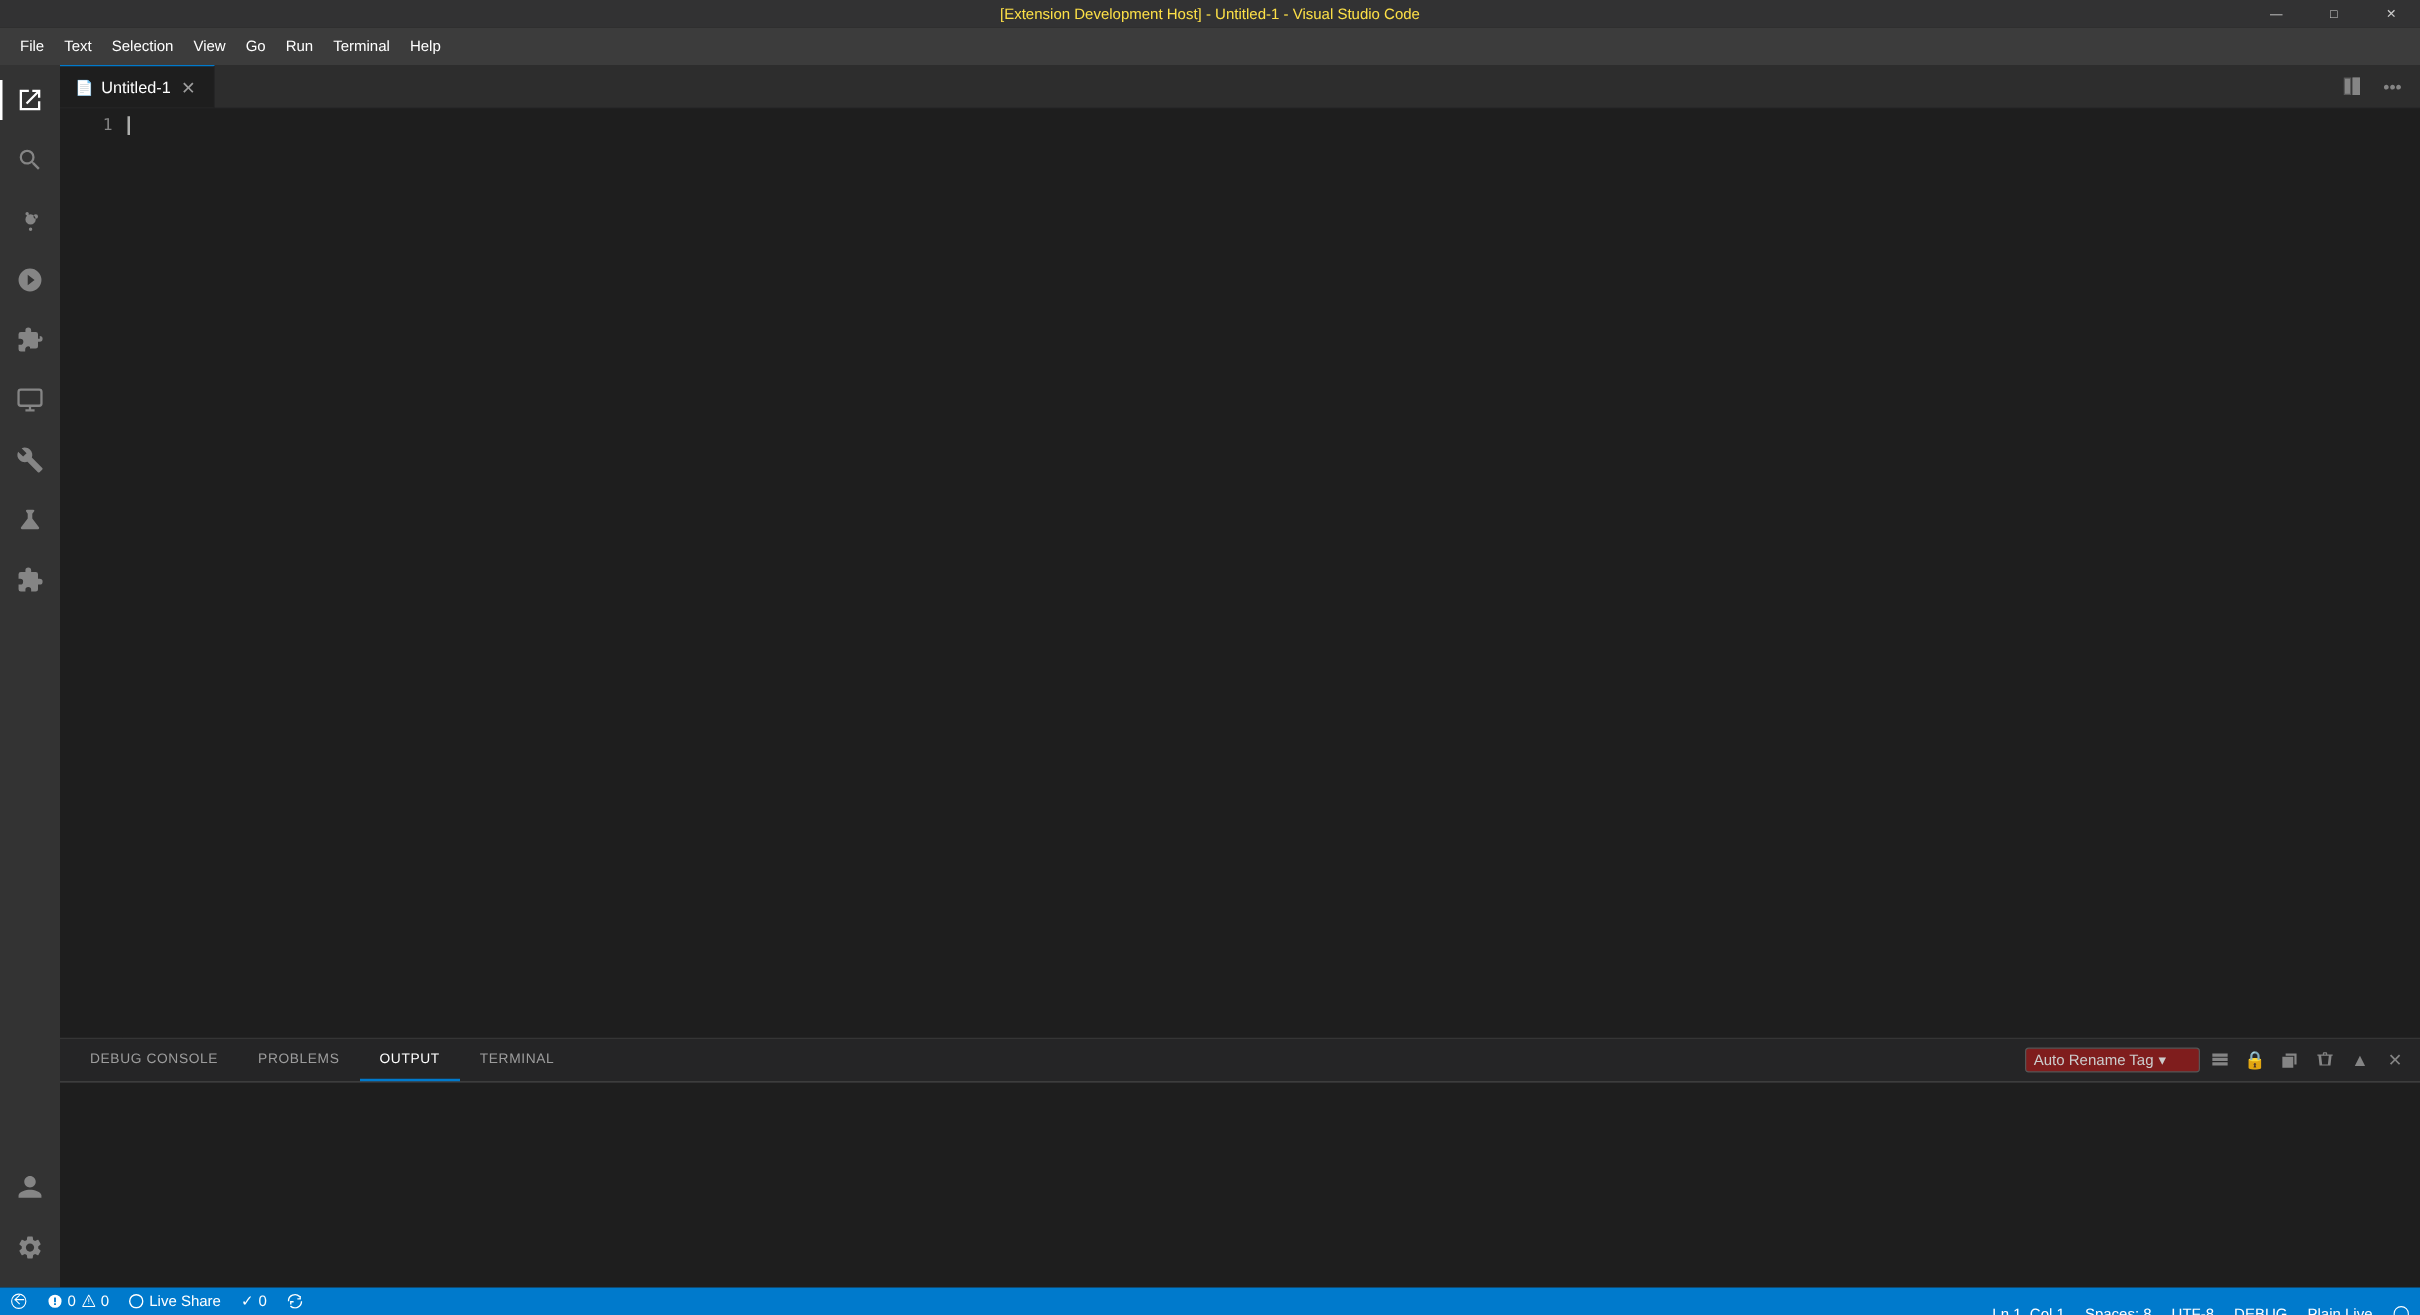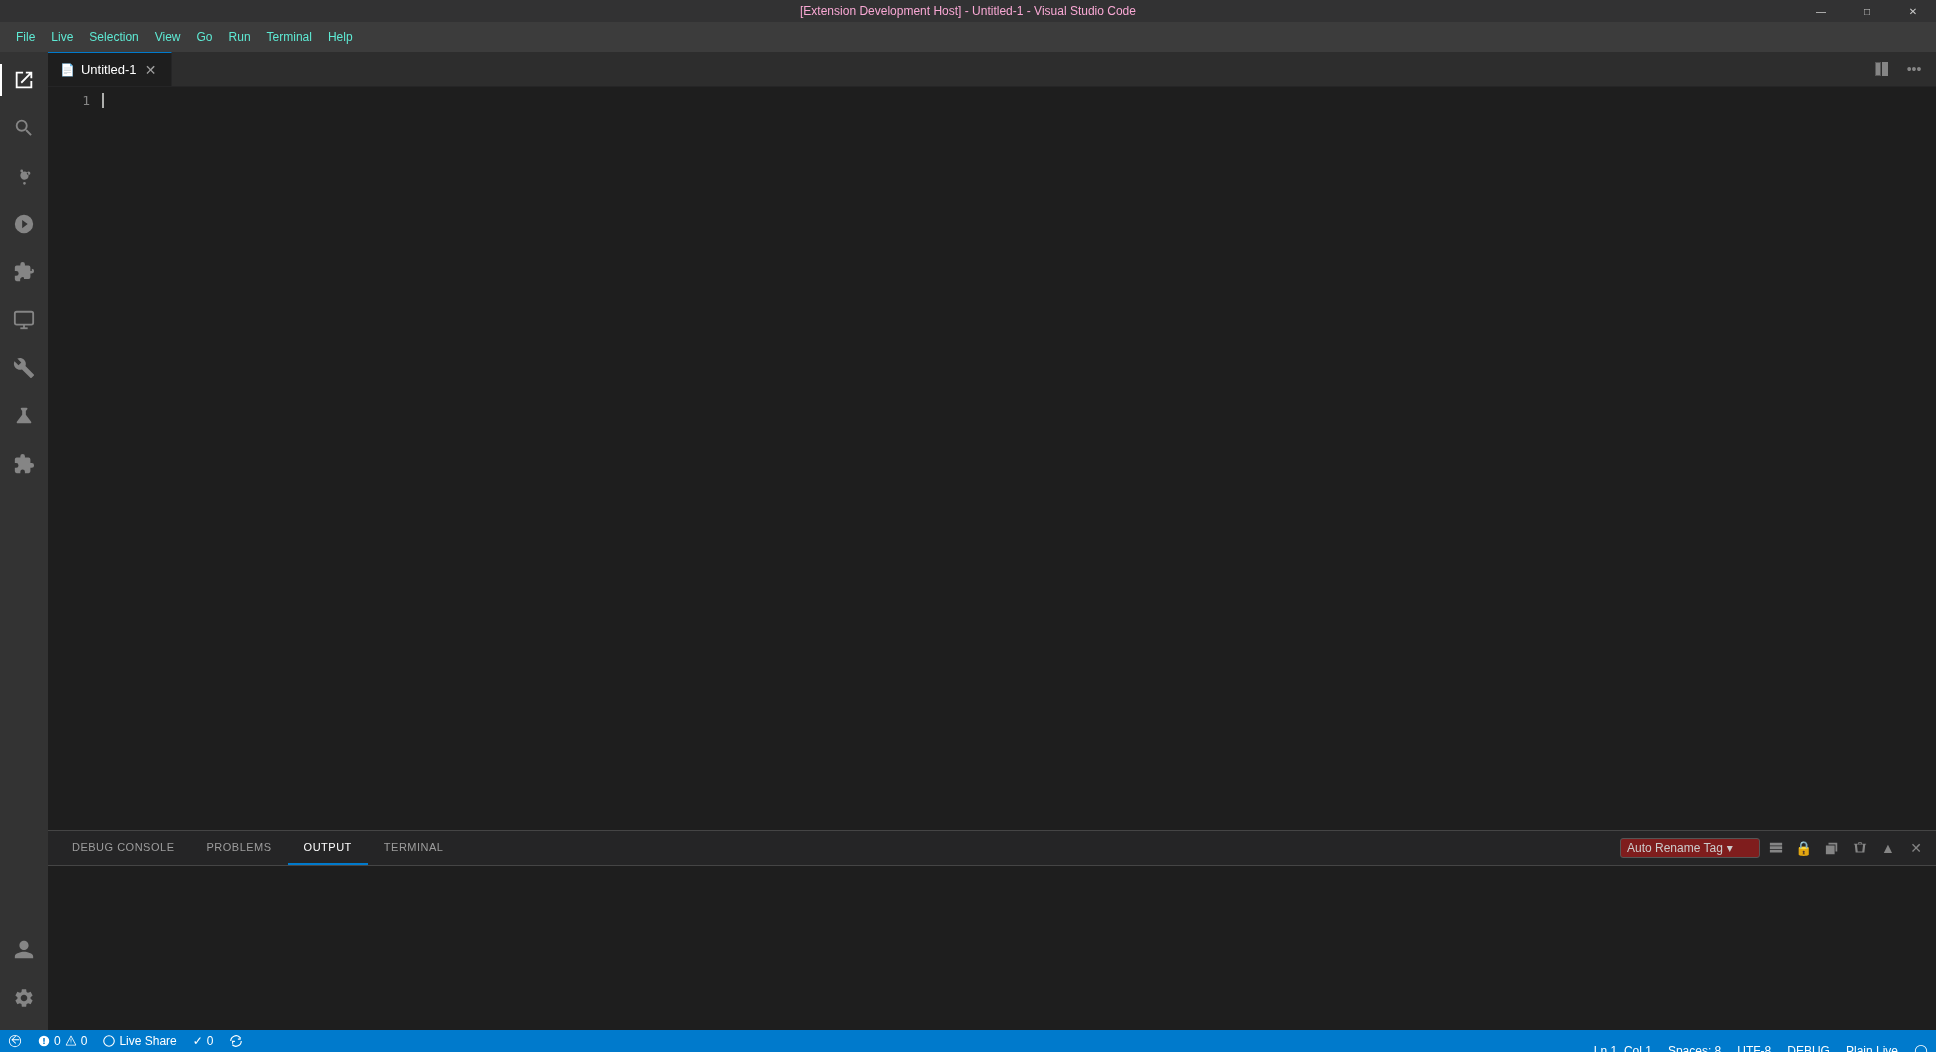--- a/index.html
+++ b/index.html
@@ -20,21 +20,21 @@
       height: 22px;
       background: #323233;
       display: flex;
       align-items: center;
       justify-content: center;
       position: relative;
       flex-shrink: 0;
     }
     #title-bar .title-text {
       font-size: 12px;
-      color: #f9a8d4;
+      color: #fde047;
     }
     #title-bar .window-controls {
       position: absolute;
       right: 0;
       top: 0;
       display: flex;
       height: 22px;
     }
     .win-btn {
       width: 46px;
@@ -53,21 +53,21 @@
       background: #3c3c3c;
       display: flex;
       align-items: center;
       padding: 0 8px;
       flex-shrink: 0;
     }
     .menu-item {
       padding: 4px 8px;
       cursor: pointer;
       font-size: 12px;
-      color: #5eead4;
+      color: #ffffff;
       border-radius: 3px;
     }
 
     
     #main-container {
       display: flex;
       flex: 1;
       overflow: hidden;
     }
 
@@ -341,21 +341,21 @@
   <span class="title-text">[Extension Development Host] - Untitled-1 - Visual Studio Code</span>
   <div class="window-controls">
     <div class="win-btn">―</div>
     <div class="win-btn">□</div>
     <div class="win-btn close">✕</div>
   </div>
 </div>
 
 <div id="menu-bar">
   <div class="menu-item">File</div>
-  <div class="menu-item">Live</div>
+  <div class="menu-item">Text</div>
   <div class="menu-item">Selection</div>
   <div class="menu-item">View</div>
   <div class="menu-item">Go</div>
   <div class="menu-item">Run</div>
   <div class="menu-item">Terminal</div>
   <div class="menu-item">Help</div>
 </div>
 
 <div id="main-container">
 

